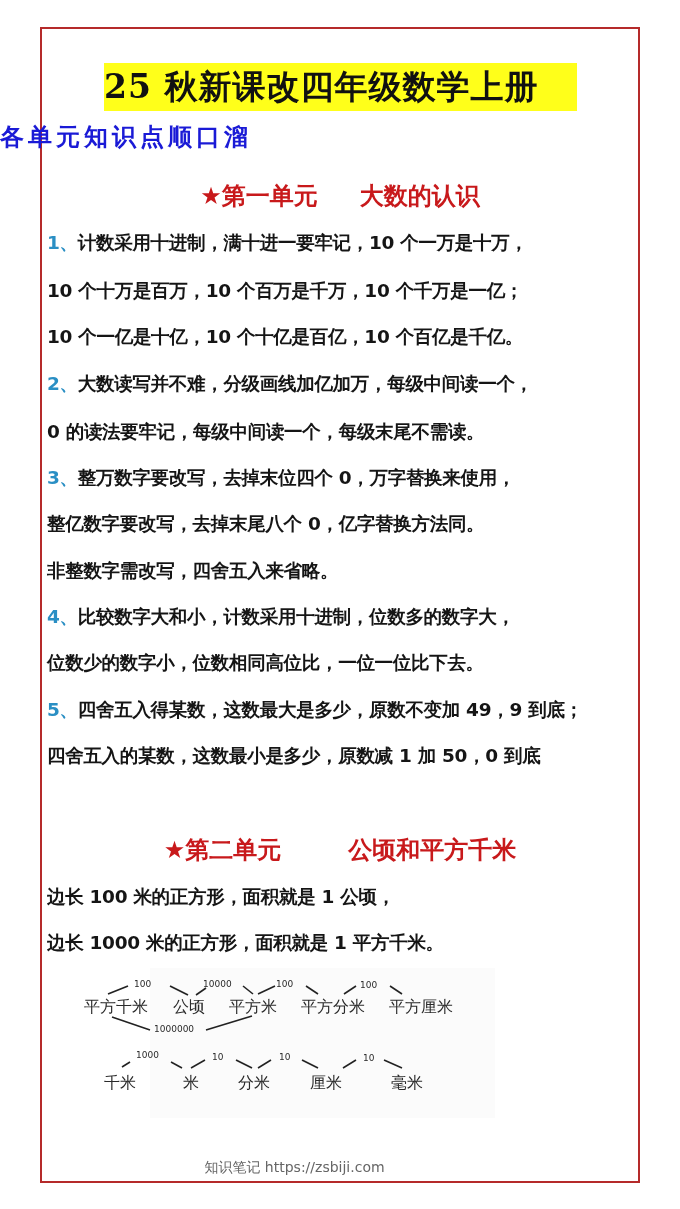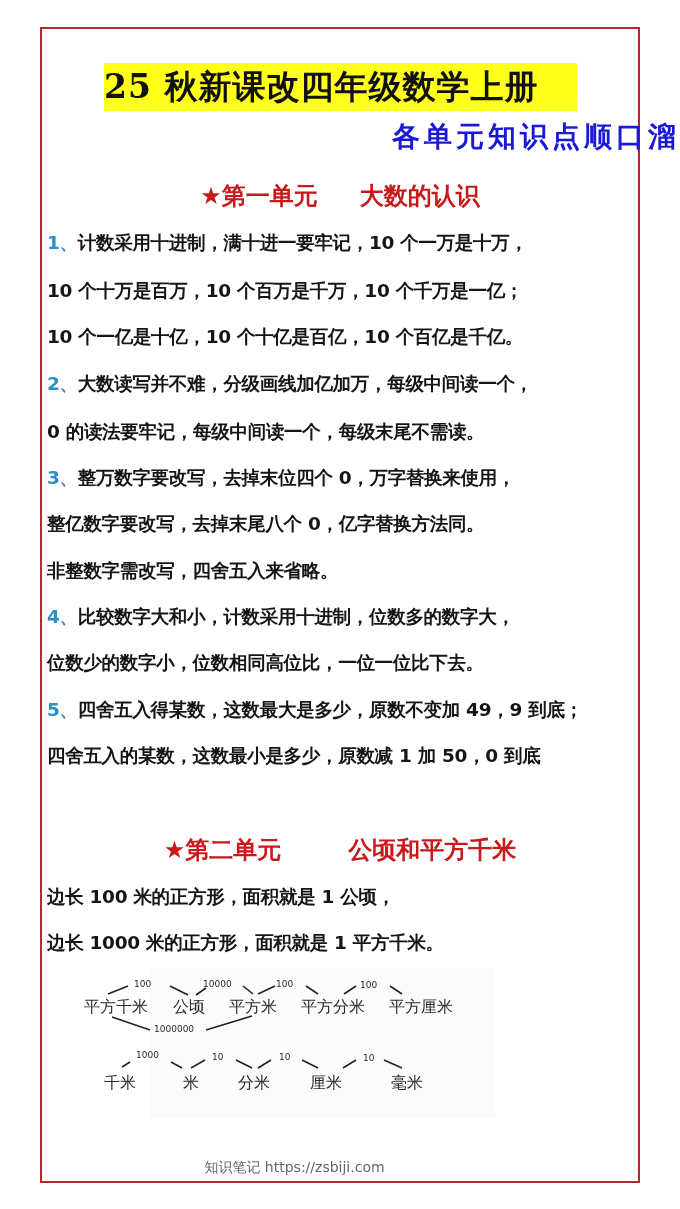--- a/index.html
+++ b/index.html
@@ -1,20 +1,20 @@
 <!DOCTYPE html>
 <html><head>
 <meta charset="utf-8">
 <style>
   html, body { margin:0; padding:0; background:#ffffff; }
   body { width:680px; height:1209px; position:relative; overflow:hidden; font-family:"DejaVu Sans","Liberation Sans",sans-serif; }
   .frame { position:absolute; left:40px; top:27px; width:596px; height:1152px; border:2px solid #b52a2a; box-sizing:content-box; }
   .title-wrap { position:absolute; left:104px; top:63px; width:473px; height:48px; background:#ffff1a; }
   .title { position:absolute; left:104px; top:63px; width:380px; height:48px; line-height:48px; text-align:center; font-size:33px; font-weight:bold; color:#111; font-family:"DejaVu Serif","Liberation Serif",serif; letter-spacing:1px; white-space:nowrap; }
-  .subtitle { position:absolute; left:0; width:680px; top:116px; height:42px; line-height:42px; text-align:right; font-size:28px; font-weight:bold; color:#1a1ad6; font-family:"DejaVu Serif","Liberation Serif",serif; letter-spacing:4px; white-space:nowrap; }
+  .subtitle { position:absolute; left:0; width:680px; top:116px; height:42px; line-height:42px; text-align:left; font-size:24px; font-weight:bold; color:#1a1ad6; font-family:"DejaVu Serif","Liberation Serif",serif; letter-spacing:4px; white-space:nowrap; }
   .unit-heading { position:absolute; left:0; width:680px; height:28px; line-height:28px; text-align:center; font-size:24px; font-weight:bold; color:#c8191b; white-space:pre; }
   .line { position:absolute; left:47px; width:590px; height:28px; line-height:28px; font-size:18.5px; font-weight:bold; color:#151515; white-space:nowrap; letter-spacing:-0.3px; }
   .num { color:#2a8fc4; font-weight:bold; }
   .diagram { position:absolute; left:150px; top:968px; width:345px; height:150px; background:#fbfbfb; }
   .unit { position:absolute; font-size:16px; color:#2a2a2a; white-space:nowrap; font-family:"DejaVu Sans","Liberation Sans",sans-serif; }
   .factor { position:absolute; font-size:9px; color:#2a2a2a; white-space:nowrap; }
   svg.lines { position:absolute; left:0; top:0; }
   .footer { position:absolute; left:0; width:589px; top:1156px; height:22px; line-height:22px; text-align:center; font-size:14px; color:#666; }
 </style>
 </head>

